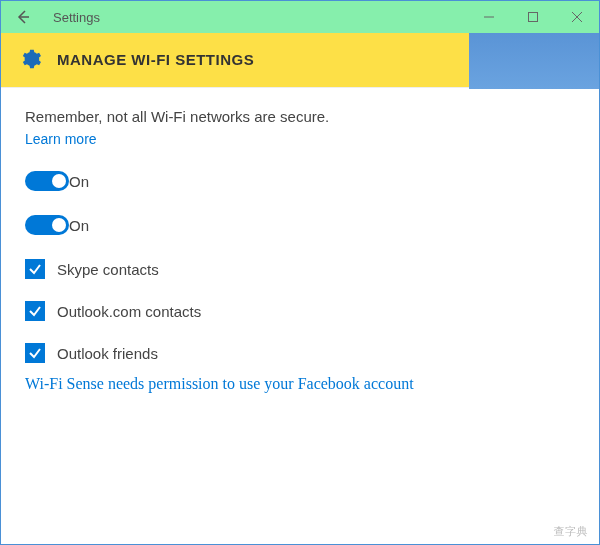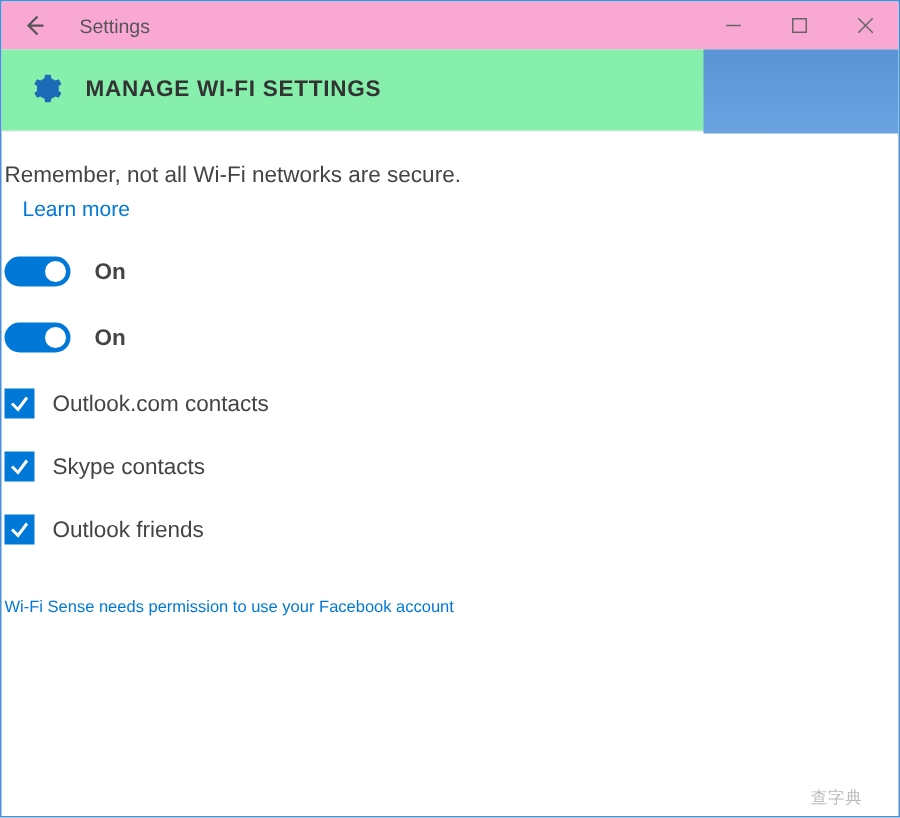--- a/index.html
+++ b/index.html
@@ -8,21 +8,21 @@
       font-size: 14px;
       background: #fff;
       width: 600px;
       height: 545px;
       overflow: hidden;
       color: #333;
       border: 1px solid #4a90d6;
     }
     .titlebar {
       height: 32px;
-      background: #f9a8d4;
+      background: #86efac;
       display: flex;
       align-items: center;
       padding-left: 8px;
     }
     .back-btn {
       width: 28px; height: 28px;
       display: flex; align-items: center; justify-content: center;
       color: #555;
     }
     .window-title {
@@ -37,21 +37,21 @@
     }
     .win-btn {
       width: 44px;
       display: flex; align-items: center; justify-content: center;
       color: #666;
     }
     .header-row {
       display: flex;
       align-items: center;
       padding: 14px 18px 16px 18px;
-      background: #86efac;
+      background: #fde047;
       border-bottom: 1px solid #eee;
       position: relative;
     }
     .gear-icon {
       width: 24px; height: 24px;
       color: #1b6bb8;
       display: flex; align-items: center; justify-content: center;
     }
     .page-title {
       margin-left: 14px;
@@ -60,47 +60,45 @@
       letter-spacing: 0.5px;
       color: #333;
     }
     .blue-banner {
       position: absolute;
       right: 0; top: 0;
       width: 130px; height: 56px;
       background: linear-gradient(180deg, #5a94d6, #6aa3e0);
     }
     .content {
-      padding: 20px 18px 10px 2px;
+      padding: 20px 18px 10px 24px;
     }
     .subtext {
       font-size: 15px;
       color: #444;
       margin-bottom: 6px;
     }
     .link {
       color: #0078d7;
       font-size: 14px;
       cursor: pointer;
       display: inline-block;
-      margin-left: 12px;
     }
     .setting-block {
       margin-top: 24px;
     }
     .setting-label {
       font-size: 15px;
       color: #444;
       margin-bottom: 8px;
     }
     .toggle-row {
       display: flex;
       align-items: center;
-      gap: 16px;
-      font-weight: bold;
+      gap: 0;
     }
     .toggle {
       width: 44px; height: 20px;
       border-radius: 10px;
       background: #0078d7;
       position: relative;
       cursor: pointer;
     }
     .toggle::after {
       content: "";
@@ -124,28 +122,29 @@
       width: 20px; height: 20px;
       background: #0078d7;
       display: flex; align-items: center; justify-content: center;
       cursor: pointer;
     }
     .check-label {
       font-size: 15px;
       color: #444;
     }
     .footer-link {
-      margin-top: 36px;
+      margin-top: 12px;
       color: #0078d7;
-      font-size: 11px;
-      cursor: pointer;
+      font-size: 16px;
+      cursor: pointer;
+      font-family: Liberation Serif, serif;
     }
     .watermark {
       position: absolute;
-      right: 25px; bottom: 6px;
+      right: 12px; bottom: 6px;
       font-size: 11px;
       color: #bbb;
       letter-spacing: 0.5px;
     }
   </style>
 </head>
 <body>
 
 <div class="titlebar">
   <div class="back-btn">
@@ -196,45 +195,45 @@
   </div>
 
   <div class="setting-block">
     <div class="toggle-row">
       <div class="toggle"></div>
       <div class="toggle-text">On</div>
     </div>
   </div>
 
   <div class="setting-block">
+
+    <div class="check-row">
+      <div class="checkbox">
+        <svg width="14" height="14" viewBox="0 0 14 14">
+            <path d="M2 7 L6 11 L12 3" stroke="#fff" stroke-width="2" fill="none"></path>
+          </svg>
+      </div>
+      <div class="check-label">Skype contacts</div>
+    </div>
 
     <div class="check-row">
       <div class="checkbox">
         <svg width="14" height="14" viewBox="0 0 14 14">
             <path d="M2 7 L6 11 L12 3" stroke="#fff" stroke-width="2" fill="none"></path>
           </svg>
       </div>
       <div class="check-label">Outlook.com contacts</div>
     </div>
 
     <div class="check-row">
       <div class="checkbox">
         <svg width="14" height="14" viewBox="0 0 14 14">
             <path d="M2 7 L6 11 L12 3" stroke="#fff" stroke-width="2" fill="none"></path>
           </svg>
       </div>
-      <div class="check-label">Skype contacts</div>
-    </div>
-
-    <div class="check-row">
-      <div class="checkbox">
-        <svg width="14" height="14" viewBox="0 0 14 14">
-            <path d="M2 7 L6 11 L12 3" stroke="#fff" stroke-width="2" fill="none"></path>
-          </svg>
-      </div>
       <div class="check-label">Outlook friends</div>
     </div>
   </div>
 
   <div class="footer-link">Wi-Fi Sense needs permission to use your Facebook account</div>
 </div>
 
 <div class="watermark">查字典</div>
 
 </body></html>

